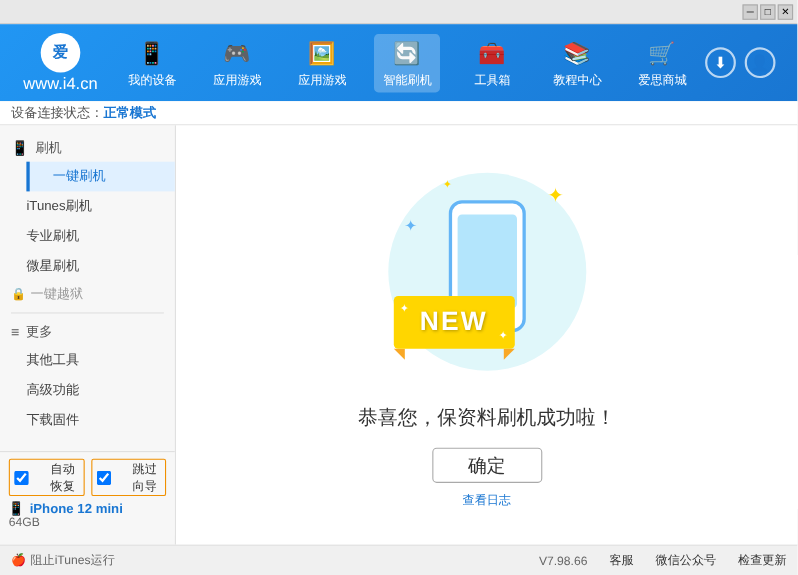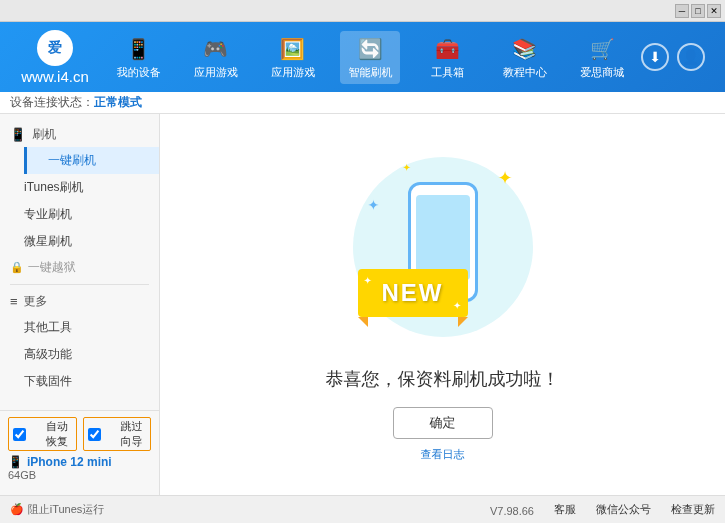--- a/index.html
+++ b/index.html
@@ -189,21 +189,21 @@
       color: #333;
       margin-bottom: 16px;
     }
     .confirm-btn {
       width: 100px;
       height: 32px;
       background: white;
       border: 1px solid #aaa;
       border-radius: 4px;
       cursor: pointer;
-      font-size: 13px;
+      font-size: 17px;
       color: #333;
       margin-bottom: 8px;
     }
     .secondary-link {
       font-size: 11px;
       color: #1976D2;
       cursor: pointer;
     }
     .checkbox-item {
       display: flex;

